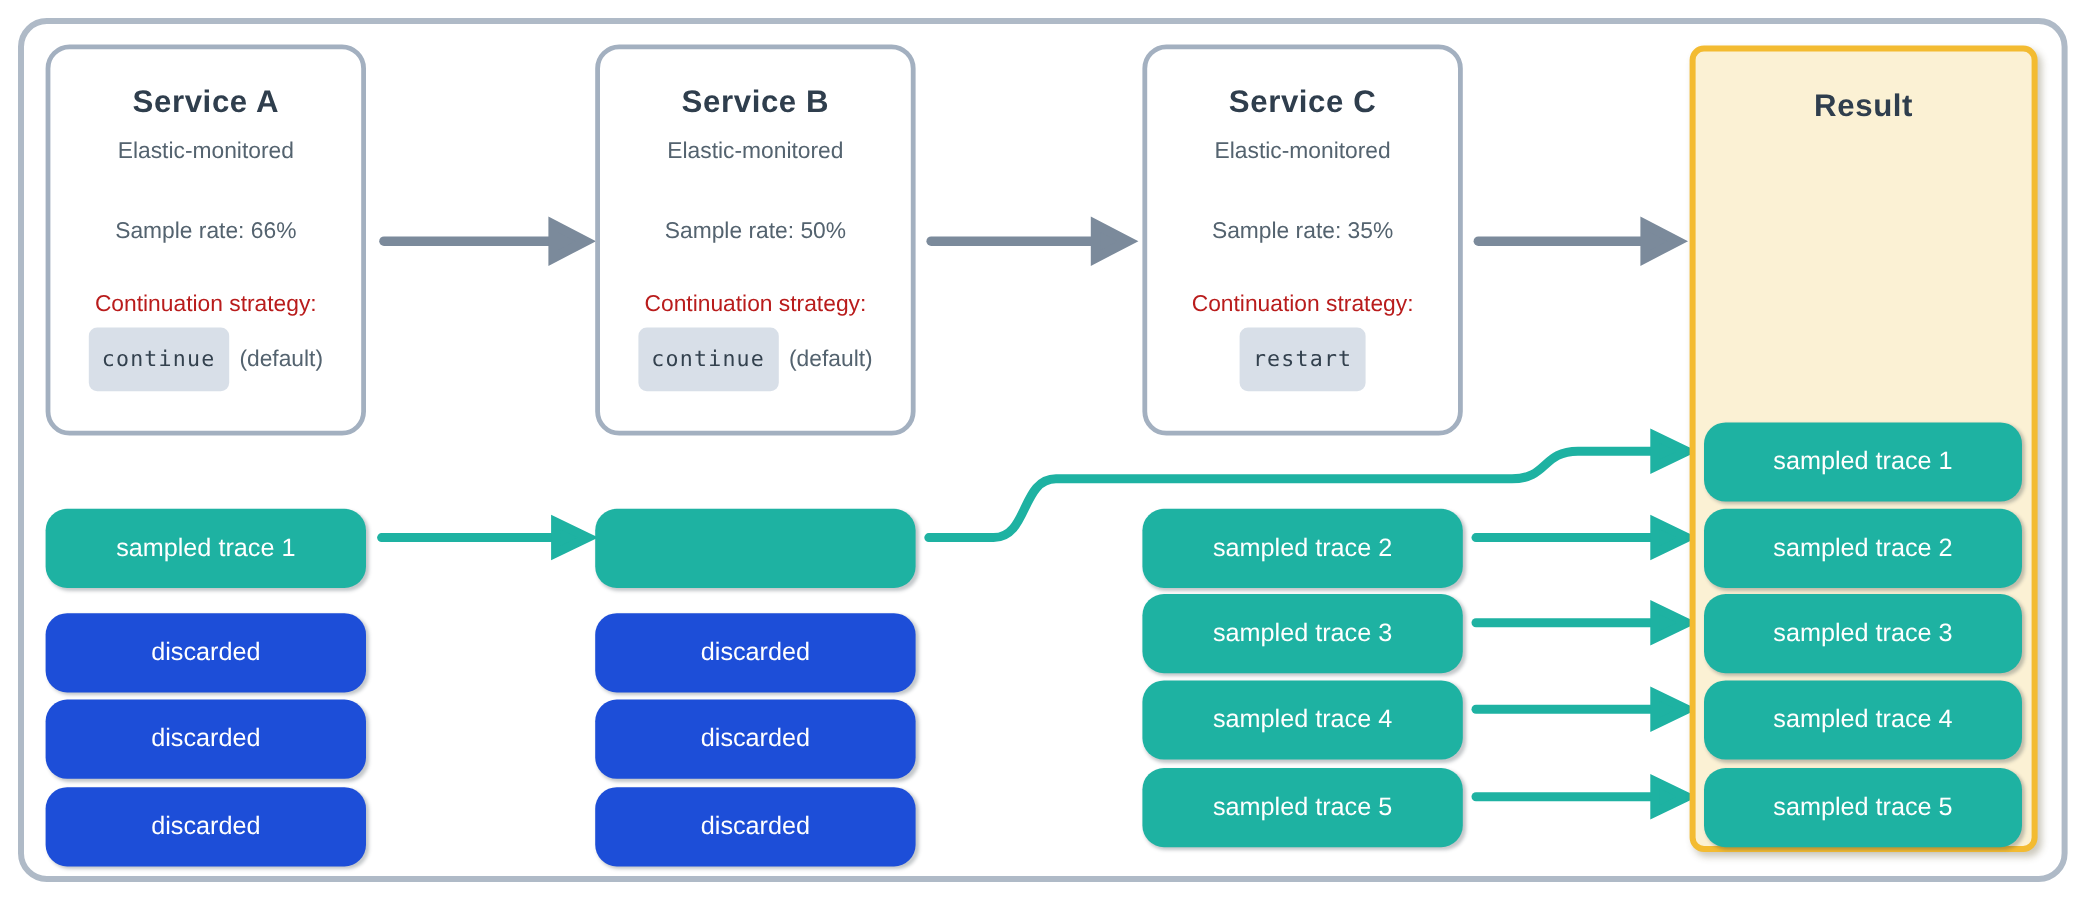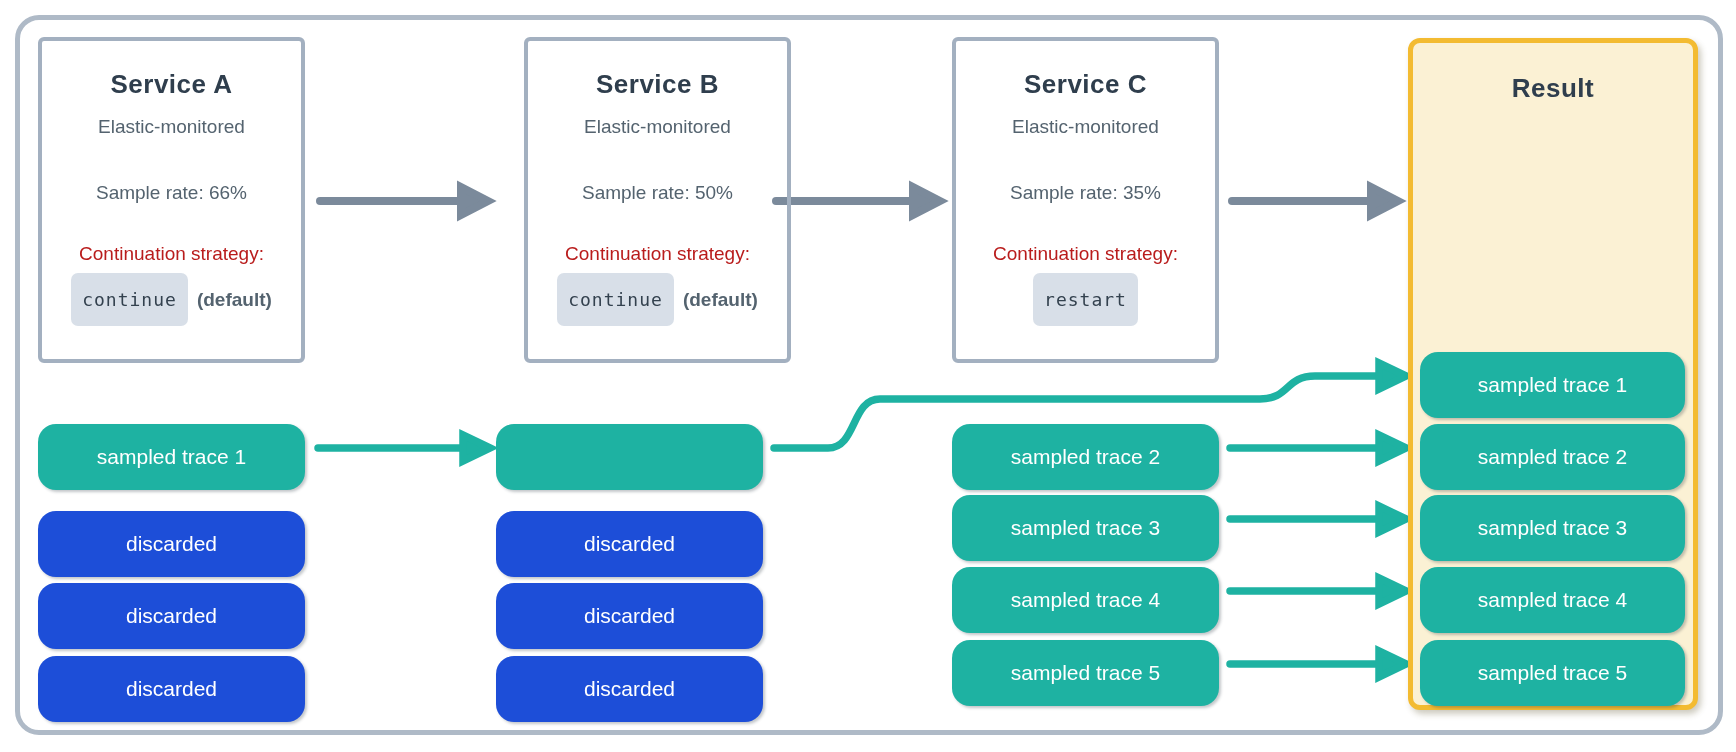--- a/index.html
+++ b/index.html
@@ -8,32 +8,32 @@
     font-family:"Liberation Sans", sans-serif;overflow:hidden;
   }
   .frame{
     position:absolute;left:15px;top:15px;width:1708px;height:720px;
     border:5px solid #AFBAC7;border-radius:24px;box-sizing:border-box;
   }
   .arrows{position:absolute;left:0;top:0;width:1736px;height:752px;}
 
   .service-box{
     position:absolute;top:37px;width:267px;height:326px;box-sizing:border-box;
-    border:4px solid #A3B0C0;border-radius:6px;text-align:center;padding-top:26px;
+    border:4px solid #A3B0C0;border-radius:20px;text-align:center;padding-top:26px;
   }
   .svc-title{font-size:26px;font-weight:bold;line-height:34px;color:#2F3E4D;letter-spacing:.5px;}
   .svc-sub{margin-top:14px;font-size:19px;line-height:24px;color:#54636F;}
   .svc-rate{margin-top:42px;font-size:19px;line-height:24px;color:#54636F;}
   .svc-cont{margin-top:35px;font-size:19px;line-height:28px;color:#b91c1c;width:190px;margin-left:auto;margin-right:auto;}
   .svc-strategy-row{margin-top:5px;display:flex;justify-content:center;align-items:center;gap:9px;}
   .badge{
     font-family:"DejaVu Sans Mono", monospace;font-size:18px;letter-spacing:1px;
     background:#D8DFE8;color:#33414E;border-radius:7px;padding:16px 11px;
   }
-  .note{font-size:19px;color:#54636F;font-weight:bold;}
+  .note{font-size:19px;color:#54636F;}
   .note:empty{display:none;}
 
   .result-box{
     position:absolute;left:1408px;top:38px;width:290px;height:672px;box-sizing:border-box;
     background:#FBF1D4;border:5px solid #F3BB31;border-radius:12px;text-align:center;padding-top:30px;
     box-shadow:3px 4px 6px rgba(90,80,40,.30);
   }
   .result-title{font-size:26px;font-weight:bold;color:#2F3E4D;letter-spacing:.5px;}
 
   .pill{
@@ -82,21 +82,21 @@
     <div class="svc-title">Service A</div>
     <div class="svc-sub">Elastic-monitored</div>
     <div class="svc-rate">Sample rate: 66%</div>
     <div class="svc-cont">Continuation strategy:</div>
     <div class="svc-strategy-row">
       <code class="badge">continue</code>
       <span class="note">(default)</span>
     </div>
   </div>
 
-  <div class="service-box" style="left:524px">
+  <div class="service-box" style="left:496px">
     <div class="svc-title">Service B</div>
     <div class="svc-sub">Elastic-monitored</div>
     <div class="svc-rate">Sample rate: 50%</div>
     <div class="svc-cont">Continuation strategy:</div>
     <div class="svc-strategy-row">
       <code class="badge">continue</code>
       <span class="note">(default)</span>
     </div>
   </div>
 

